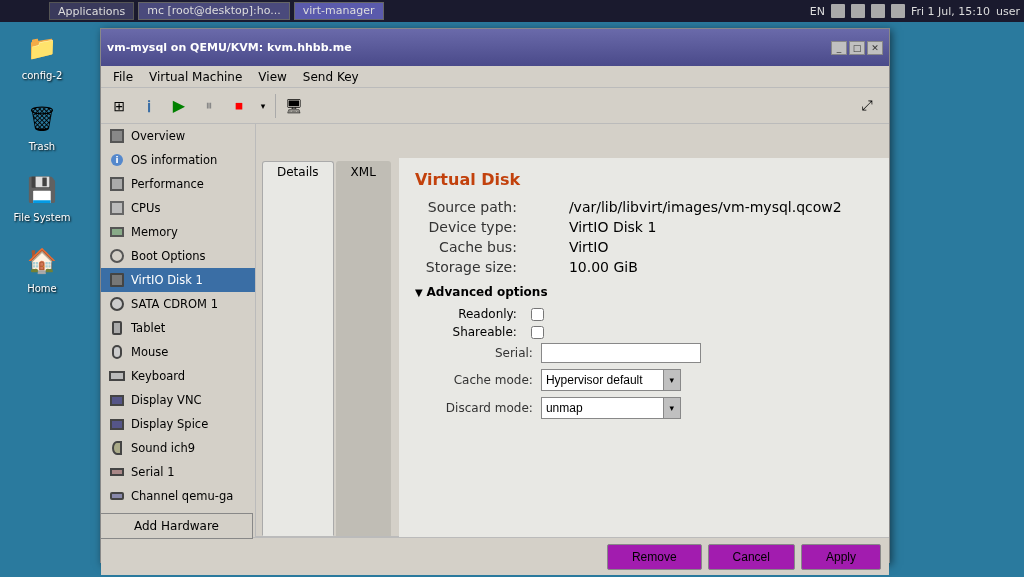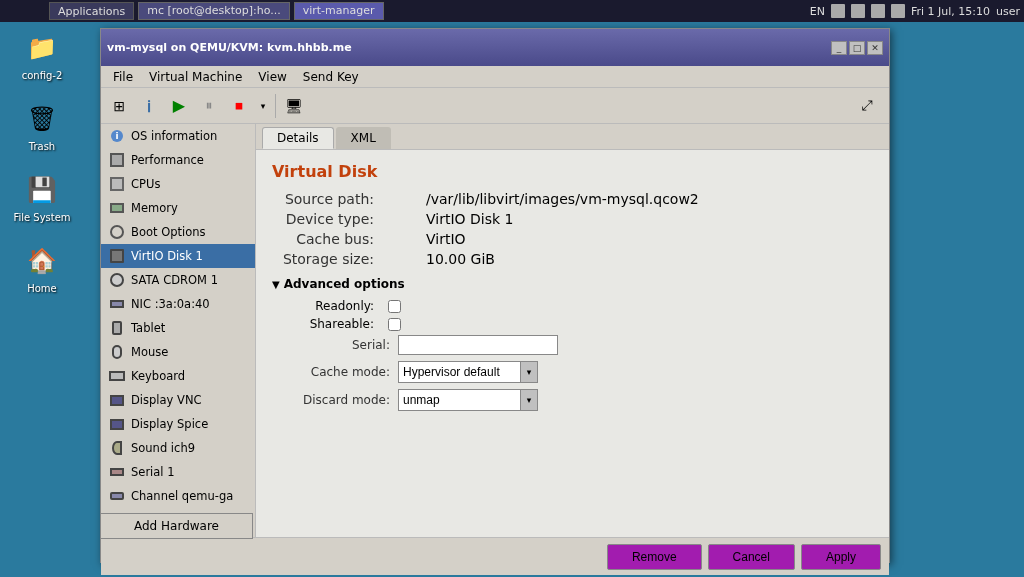--- a/index.html
+++ b/index.html
@@ -231,21 +231,22 @@
       align-items: center;
       justify-content: center;
       font-size: 11px;
     }
 
     
     .main-panel {
       flex: 1;
       background: #e8e8e4;
       display: flex;
-      flex-direction: column;
+      flex-direction: row;
+      margin-top: 34px;
     }
 
     
     .tabs-bar {
       display: flex;
       background: #d4d0c8;
       border-bottom: 1px solid #bbb;
       padding: 3px 6px 0;
     }
     .tab {
@@ -575,20 +576,26 @@
       <button class="toolbar-btn" style="margin-right:4px;">
         <span style="font-size:14px;">⤢</span>
       </button>
     </div>
 
     <div class="content-area">
 
       <div class="sidebar">
         <div class="sidebar-item">
           <div class="sidebar-icon">
+            <div style="width:14px;height:14px;border:2px solid #555;background:#888;"></div>
+          </div>
+          <span>Overview</span>
+        </div>
+        <div class="sidebar-item">
+          <div class="sidebar-icon">
             <div class="icon-circle">i</div>
           </div>
           <span>OS information</span>
         </div>
         <div class="sidebar-item">
           <div class="sidebar-icon">
             <div style="width:14px;height:14px;background:#aaa;border:2px solid #555;"></div>
           </div>
           <span>Performance</span>
         </div>
@@ -614,26 +621,20 @@
           <div class="sidebar-icon">
             <div class="icon-disk"></div>
           </div>
           <span>VirtIO Disk 1</span>
         </div>
         <div class="sidebar-item">
           <div class="sidebar-icon">
             <div class="icon-cdrom"></div>
           </div>
           <span>SATA CDROM 1</span>
-        </div>
-        <div class="sidebar-item">
-          <div class="sidebar-icon">
-            <div class="icon-nic"></div>
-          </div>
-          <span>NIC :3a:0a:40</span>
         </div>
         <div class="sidebar-item">
           <div class="sidebar-icon">
             <div class="icon-tablet"></div>
           </div>
           <span>Tablet</span>
         </div>
         <div class="sidebar-item">
           <div class="sidebar-icon">
             <div class="icon-mouse"></div>

